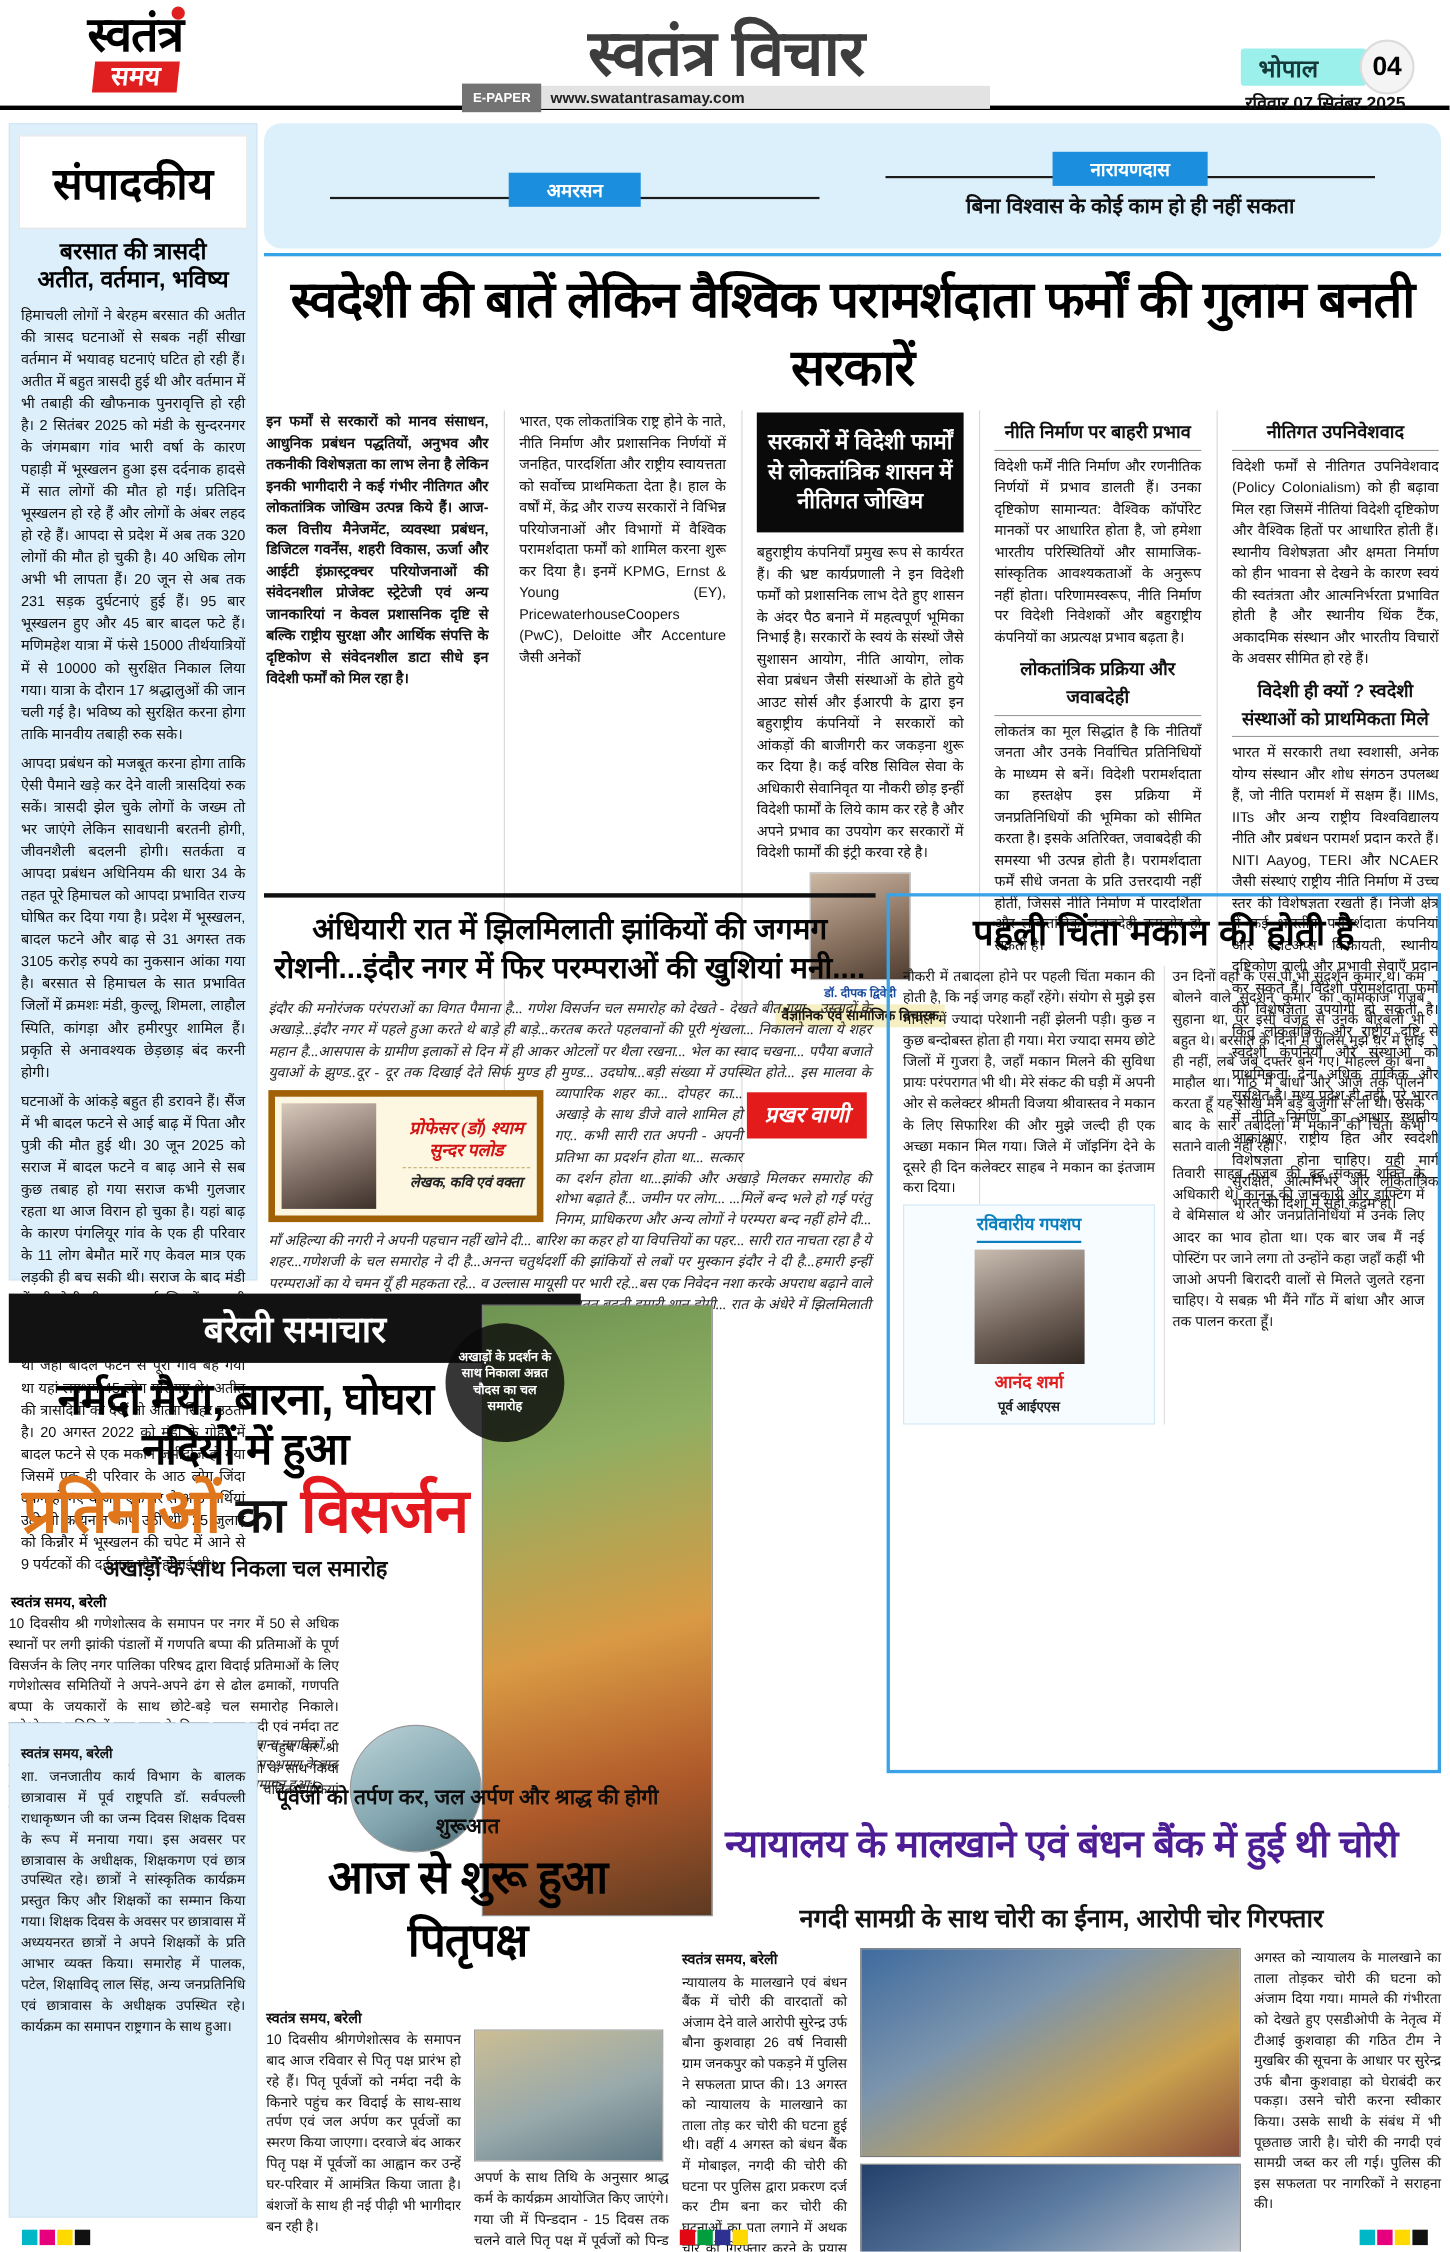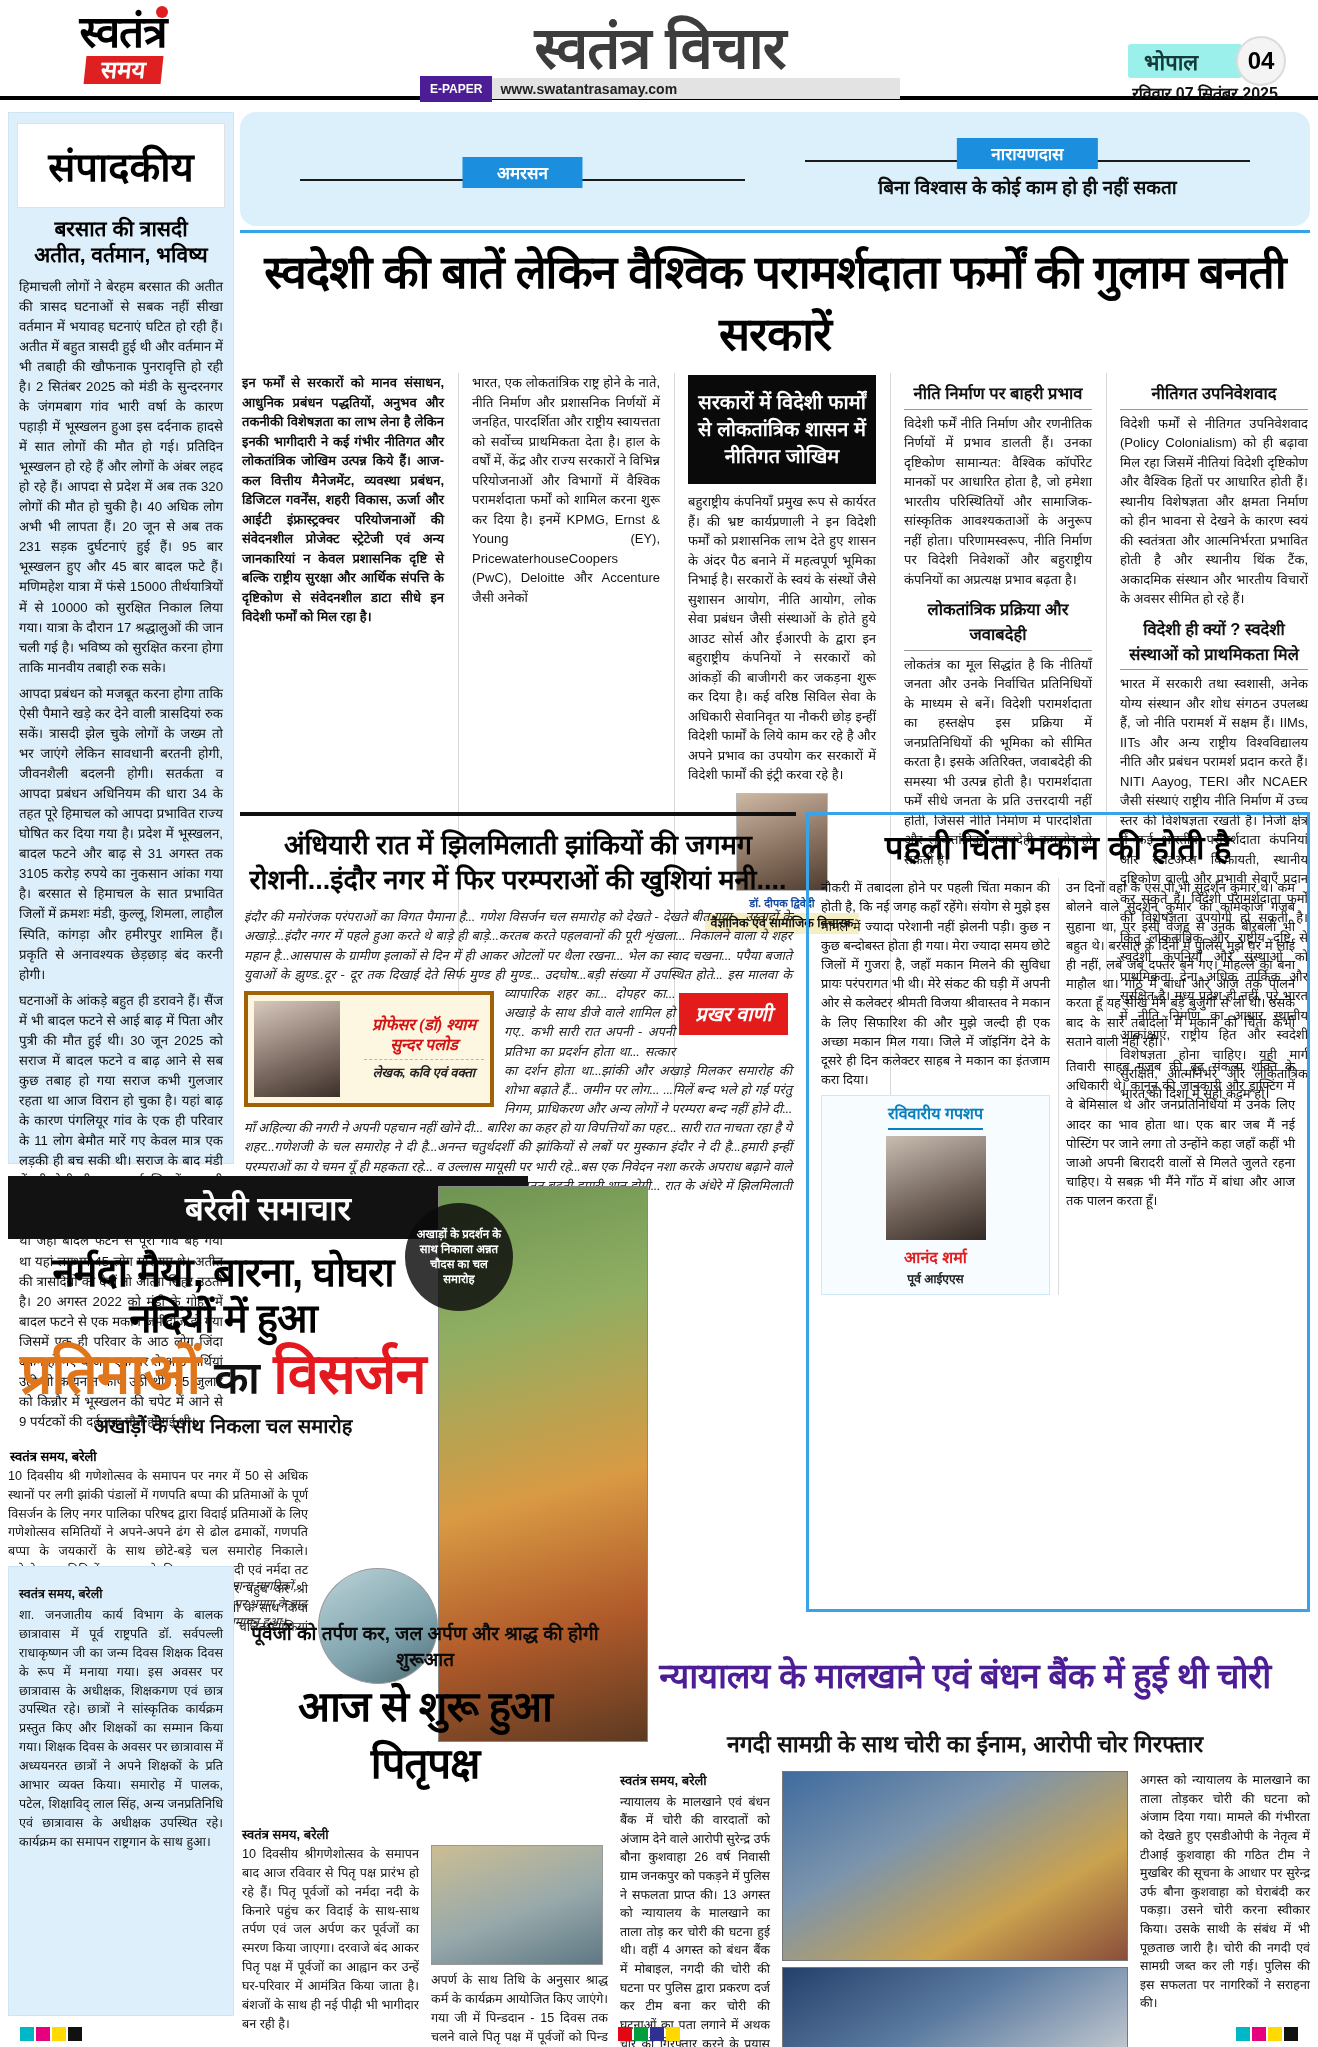--- a/index.html
+++ b/index.html
@@ -11,21 +11,21 @@
   .masthead{position:absolute;left:0;top:0;width:1318px;height:100px;border-bottom:4px solid #000;}
   .logo{position:absolute;left:38px;top:10px;width:170px;text-align:center;}
   .logo .l1{font-size:44px;font-weight:800;color:#000;letter-spacing:-1px;line-height:1;}
   .logo .dot{position:absolute;left:118px;top:-4px;width:12px;height:12px;border-radius:50%;background:#e02020;}
   .logo .l2{display:inline-block;margin-top:2px;background:#e02020;color:#fff;font-weight:800;
             font-size:24px;line-height:1.1;padding:1px 16px;transform:skew(-6deg);}
   .paper-title{position:absolute;left:420px;top:6px;width:480px;text-align:center;
                font-size:58px;font-weight:800;color:#3d3d3d;letter-spacing:-1px;}
   .epaper-bar{position:absolute;left:420px;top:78px;width:480px;height:21px;background:#e3e3e3;
               display:flex;align-items:center;}
-  .epaper-chip{background:#4c1d95;color:#fff;font-weight:800;font-size:12px;padding:6px 10px;margin-right:8px;}
+  .epaper-chip{background:#737373;color:#fff;font-weight:800;font-size:12px;padding:6px 10px;margin-right:8px;}
   .epaper-url{font-weight:800;font-size:14px;color:#222;}
   .city-chip{position:absolute;left:1128px;top:44px;height:34px;background:#9bf0ec;display:flex;align-items:center;
              padding:0 44px 0 16px;font-size:22px;font-weight:800;color:#143a3a;border-radius:3px;}
   .page-circle{position:absolute;left:1236px;top:36px;width:50px;height:50px;background:#f4f4f4;border:2px solid #dcdcdc;
                border-radius:50%;display:flex;align-items:center;justify-content:center;font-size:24px;font-weight:800;color:#000;}
   .date-line{position:absolute;left:1100px;top:82px;width:210px;text-align:center;font-size:16px;font-weight:800;color:#111;}
 
   
   .editorial{position:absolute;left:8px;top:112px;width:226px;height:1052px;background:#ddeffa;border:1px solid #cfe4f2;}
   .edit-head{margin:10px 8px 6px 8px;background:#fff;border:1px solid #e2e2e2;text-align:center;padding:14px 2px;}
@@ -56,21 +56,21 @@
   .author-card{margin-top:8px;text-align:center;}
   .author-photo{width:92px;height:98px;margin:0 auto;background:linear-gradient(160deg,#cdb8a4,#8a7260 55%,#4e3d31);border:1px solid #bbb;}
   .author-name{color:#16489c;font-weight:800;font-size:11px;margin-top:4px;}
   .author-role{display:inline-block;background:#f7efc4;font-weight:700;font-size:12.5px;padding:1px 6px;margin-top:2px;}
 
   
   .mid{position:absolute;left:240px;top:812px;width:556px;height:372px;border-top:4px solid #101010;padding-top:8px;}
   .mid-headline{text-align:center;font-weight:800;font-size:27px;line-height:1.3;color:#050505;margin:4px 8px 10px 8px;}
   .mid-body{font-family:"Liberation Serif","DejaVu Serif",serif;font-style:italic;font-size:12.8px;line-height:1.5;
             text-align:justify;color:#222;padding:0 4px;}
-  .mid-author{float:left;width:250px;background:#fdf6e0;border:4px solid #a16207;margin:6px 10px 4px 0;
+  .mid-author{float:left;width:250px;background:#fdf6e0;border:6px solid #a16207;margin:6px 10px 4px 0;
               display:flex;align-items:center;gap:24px;padding:6px;}
   .mid-author .ph{width:86px;height:96px;background:linear-gradient(160deg,#d8c9bd,#7b6a61 60%,#3c3029);flex:none;}
   .mid-author .nm{color:#d41414;font-weight:800;font-size:16px;line-height:1.25;text-align:center;}
   .mid-author .rl{font-weight:700;font-size:13px;color:#222;text-align:center;border-top:1px dashed #c9b87f;margin-top:4px;padding-top:3px;}
   .pw-badge{float:right;background:#e31b1b;color:#fff;font-weight:800;font-size:20px;padding:6px 16px;margin:8px 4px;}
 
   
   .right-art{position:absolute;left:806px;top:812px;width:504px;height:800px;border:3px solid #3aa3e8;padding:10px 12px;}
   .right-headline{text-align:center;font-weight:800;font-size:33px;line-height:1.25;color:#000;margin:2px 0 10px 0;}
   .right-cols{column-count:2;column-gap:16px;column-rule:1px solid #ddd;font-size:12.8px;line-height:1.5;text-align:justify;}

